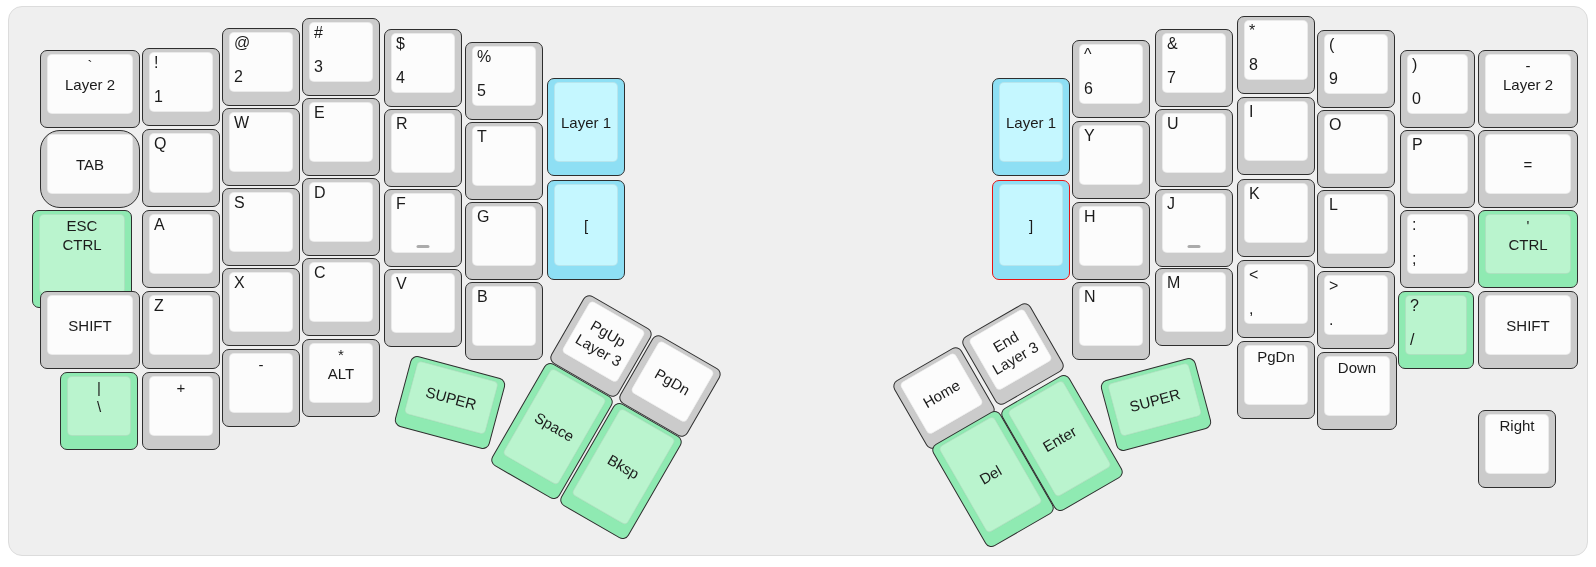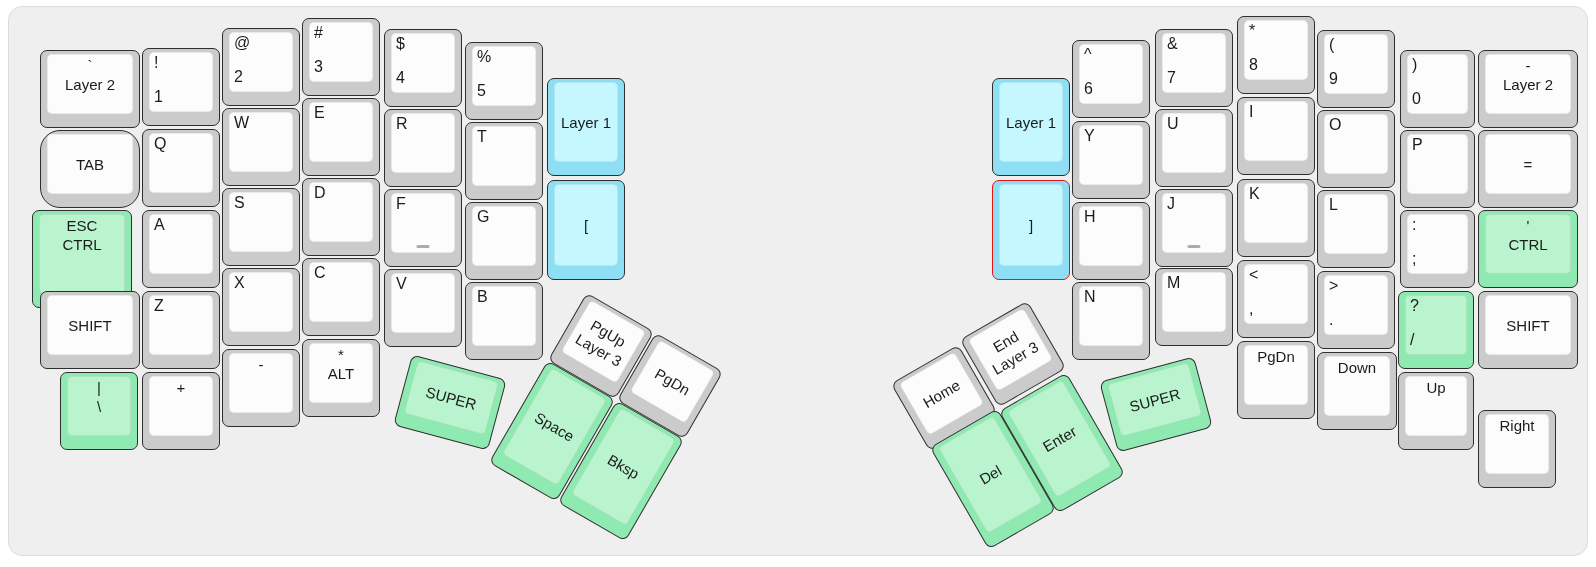--- a/index.html
+++ b/index.html
@@ -337,25 +337,20 @@
         <div class="pos-tl">:</div>
         <div class="pos-bl">;</div>
       </div>
     </div>
     <div class="key green" style="left: 1398px; top: 291px; width: 76px; height: 78px;">
       <div class="cap">
         <div class="pos-tl">?</div>
         <div class="pos-bl">/</div>
       </div>
     </div>
-    <div class="key gray" style="left: 1398px; top: 372px; width: 76px; height: 78px;">
-      <div class="cap">
-        <div class="top-lines"><div class="line">Up</div></div>
-      </div>
-    </div>
     <div class="key gray" style="left: 1478px; top: 50px; width: 100px; height: 78px;">
       <div class="cap">
         <div class="top-lines"><div class="line">-</div></div>
         <div class="mid-lines"><div class="line">Layer 2</div></div>
       </div>
     </div>
     <div class="key gray" style="left: 1478px; top: 130px; width: 100px; height: 78px;">
       <div class="cap">
         <div class="mid-lines"><div class="line">=</div></div>
       </div>

